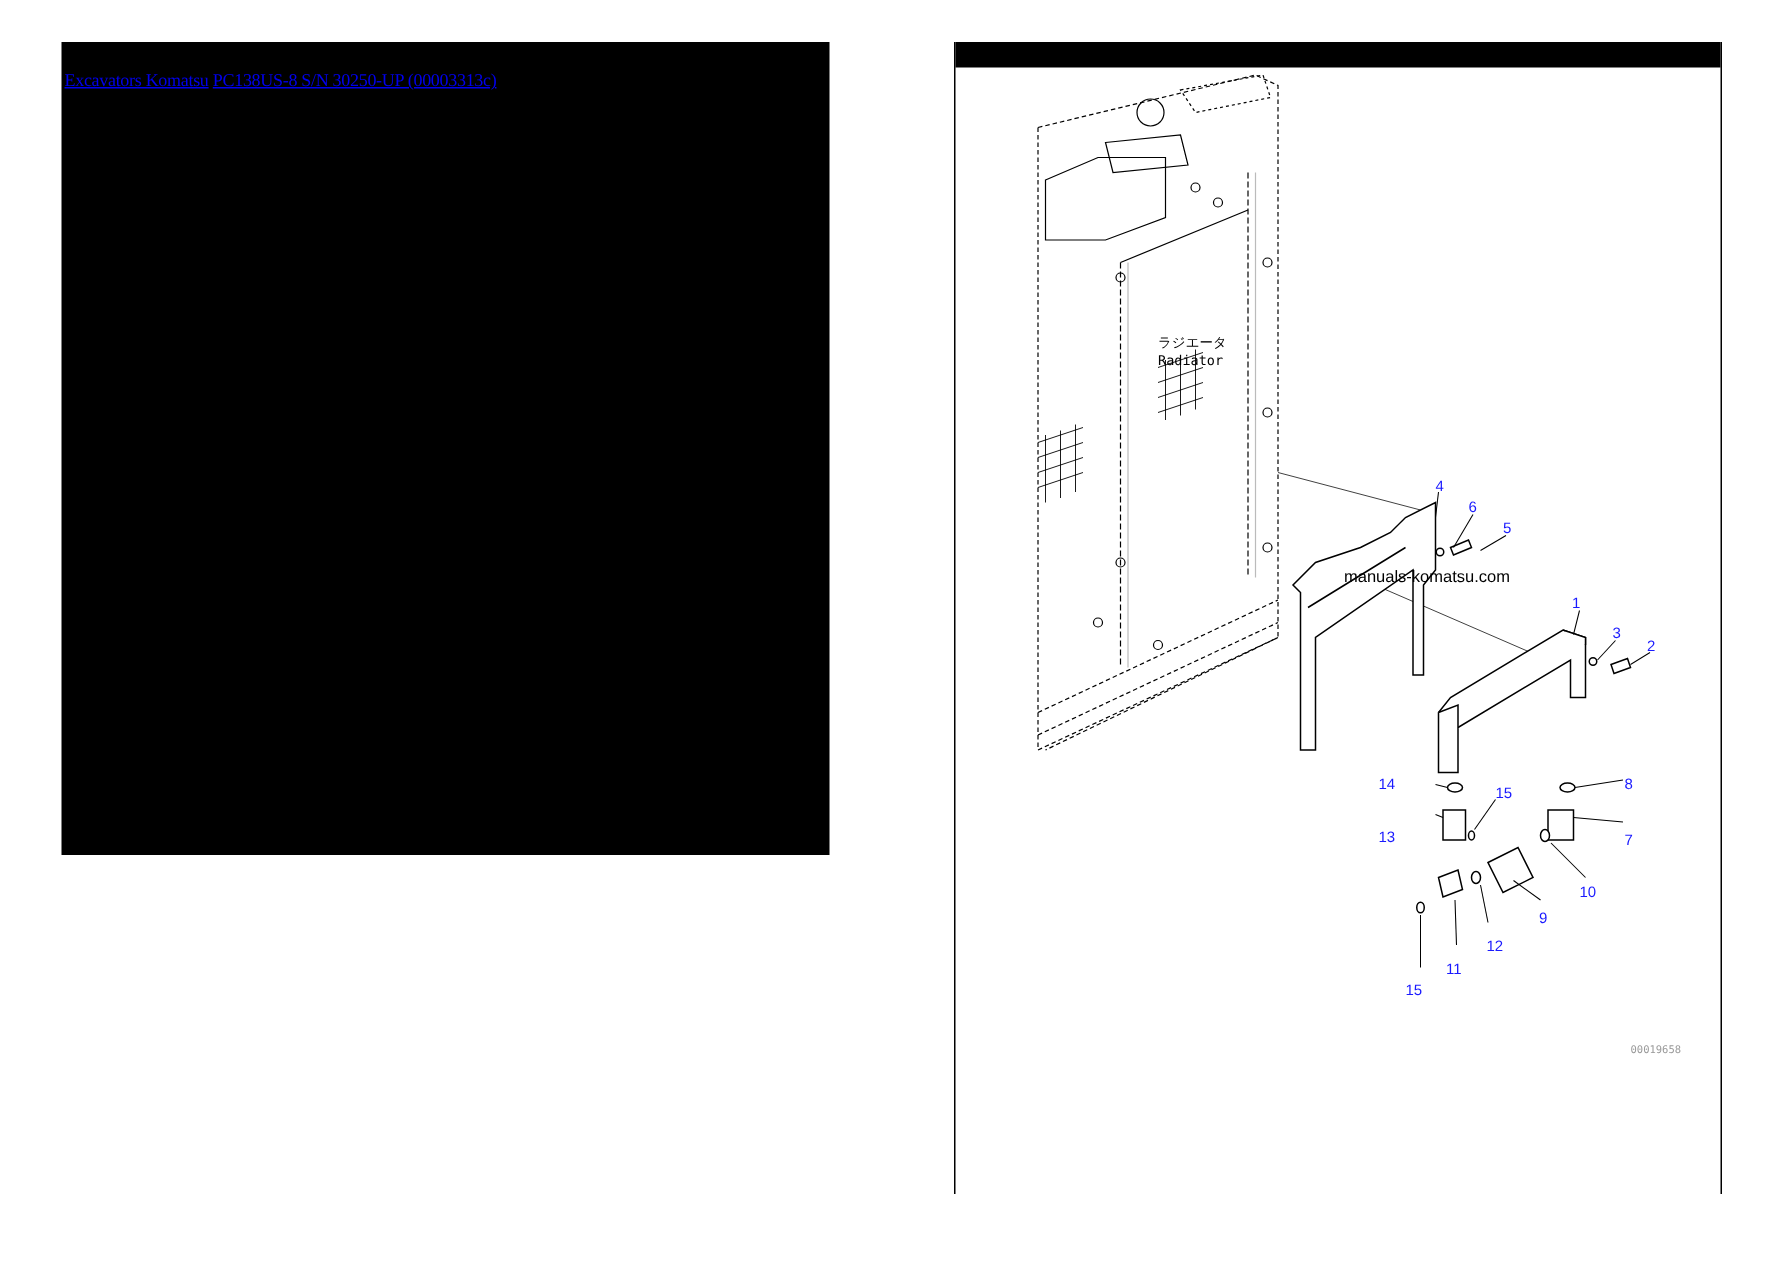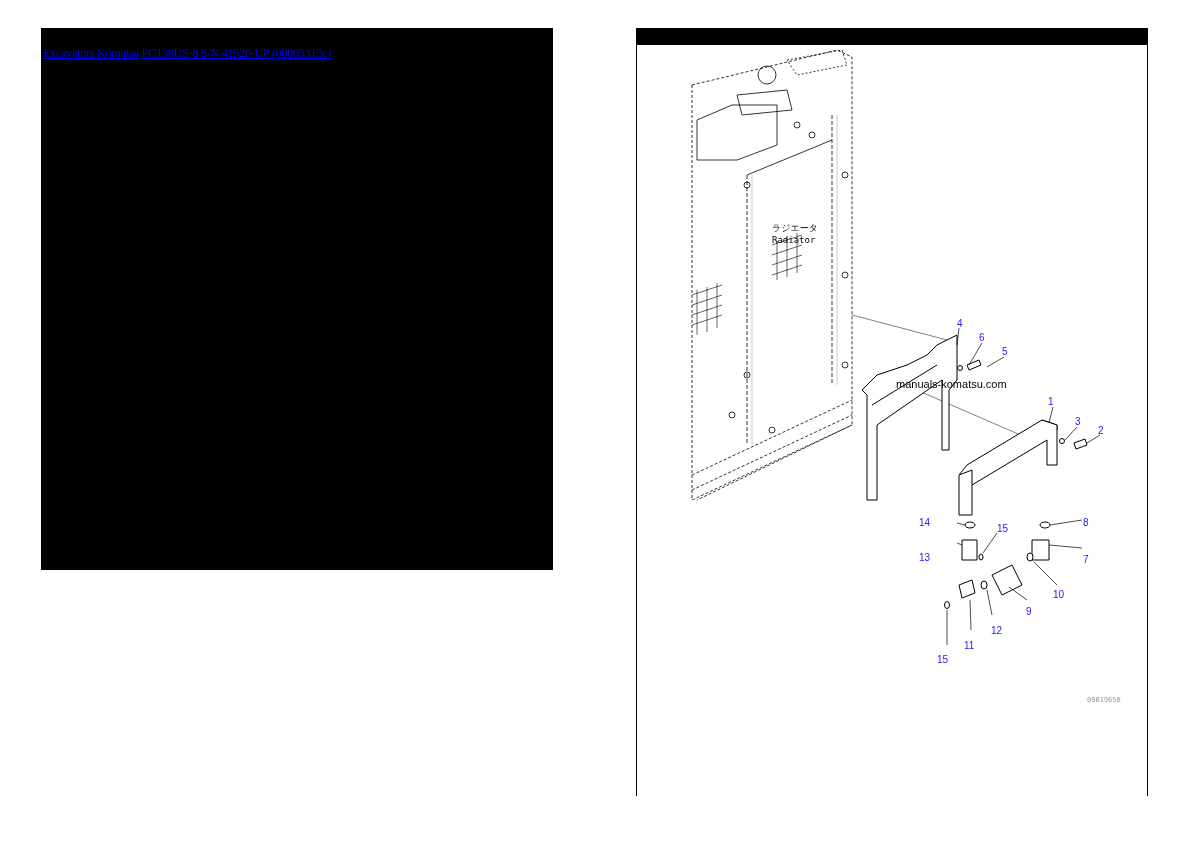--- a/index.html
+++ b/index.html
@@ -14,21 +14,21 @@
   .watermark{font-family:"Liberation Sans",sans-serif;font-size:11px;fill:#000;}
   .jp{font-family:"DejaVu Sans Mono",monospace;font-size:9px;fill:#000;}
   .code{font-family:"DejaVu Sans Mono",monospace;font-size:7px;fill:#999;}
 </style>
 </head>
 <body>
 
 <div class="left-panel">
   <div class="crumbs">
     <a href="#">Excavators Komatsu</a>
-    <a href="#">PC138US-8 S/N 41520-UP (00003313c)</a>
+    <a href="#">PC138US-8 S/N 30250-UP (00003313c)</a>
   </div>
 </div>
 
 <div class="right-panel">
   <div class="right-header"></div>
   <svg class="drawing" viewBox="0 0 510 751" width="510" height="751">
     <g stroke="#000" fill="none" stroke-width="0.8">
 
       <path d="M55 40 L200 5 L215 12 L215 380 L60 455" stroke-dasharray="3 2"></path>
       <path d="M55 40 L55 455" stroke-dasharray="3 2"></path>

